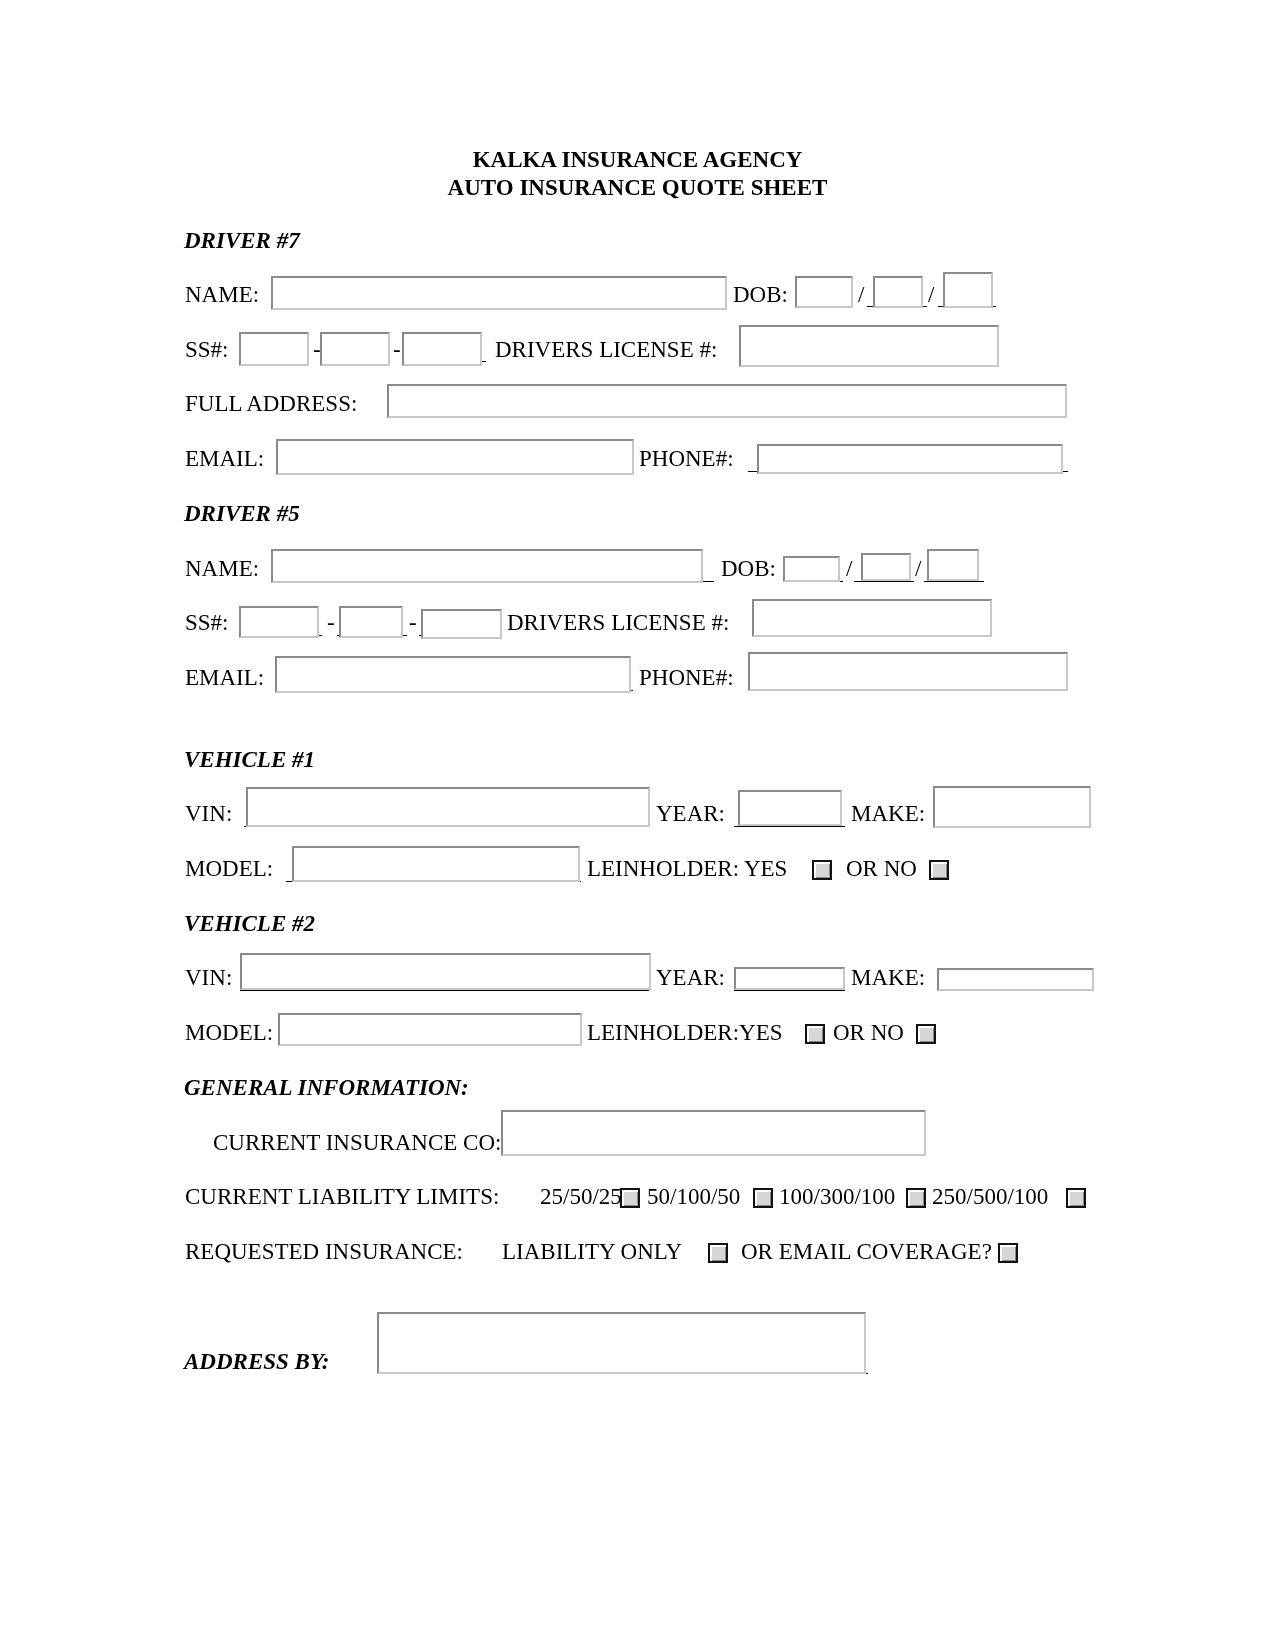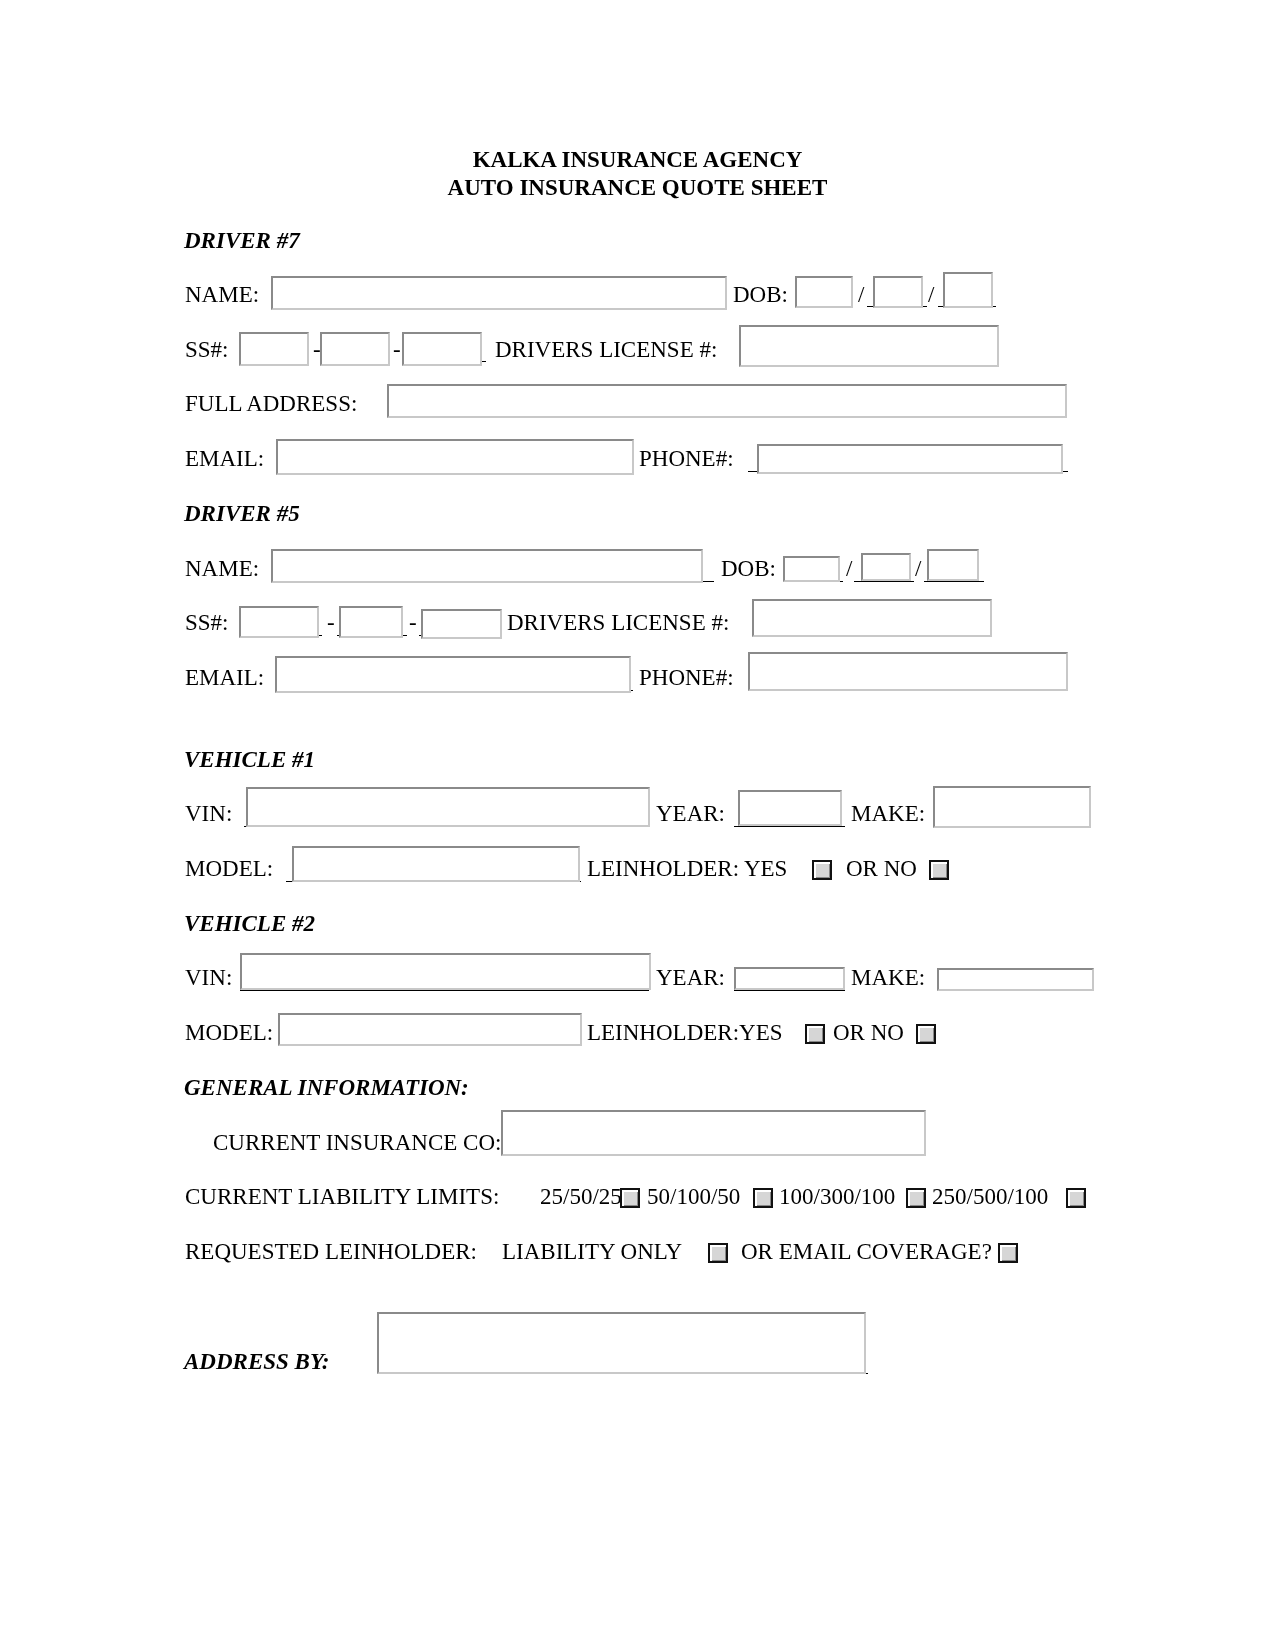--- a/index.html
+++ b/index.html
@@ -154,21 +154,21 @@
 <div class="abs lbl" style="left:185px; top:1184px;">CURRENT LIABILITY LIMITS:</div>
 <div class="abs lbl" style="left:540px; top:1184px;">25/50/25</div>
 <div class="cb" style="left:620px; top:1188px;"><input type="checkbox" style=""></div>
 <div class="abs lbl" style="left:647px; top:1184px;">50/100/50</div>
 <div class="cb" style="left:753px; top:1188px;"><input type="checkbox" style=""></div>
 <div class="abs lbl" style="left:779px; top:1184px;">100/300/100</div>
 <div class="cb" style="left:906px; top:1188px;"><input type="checkbox" style=""></div>
 <div class="abs lbl" style="left:932px; top:1184px;">250/500/100</div>
 <div class="cb" style="left:1066px; top:1188px;"><input type="checkbox" style=""></div>
 
-<div class="abs lbl" style="left:185px; top:1239px;">REQUESTED LEINHOLDER:</div>
+<div class="abs lbl" style="left:185px; top:1239px;">REQUESTED INSURANCE:</div>
 <div class="abs lbl" style="left:502px; top:1239px;">LIABILITY ONLY</div>
 <div class="cb" style="left:708px; top:1243px;"><input type="checkbox" style=""></div>
 <div class="abs lbl" style="left:741px; top:1239px;">OR EMAIL COVERAGE?</div>
 <div class="cb" style="left:998px; top:1243px;"><input type="checkbox" style=""></div>
 
 <div class="abs section" style="left:184px; top:1349px;">ADDRESS BY:</div>
 <div class="uline" style="left:377px; top:1373px; width:491px;"></div>
 <div class="field" style="left:377px; top:1312px; width:489px; height:62px;"><input value="" style=""></div>
 
 </body></html>

